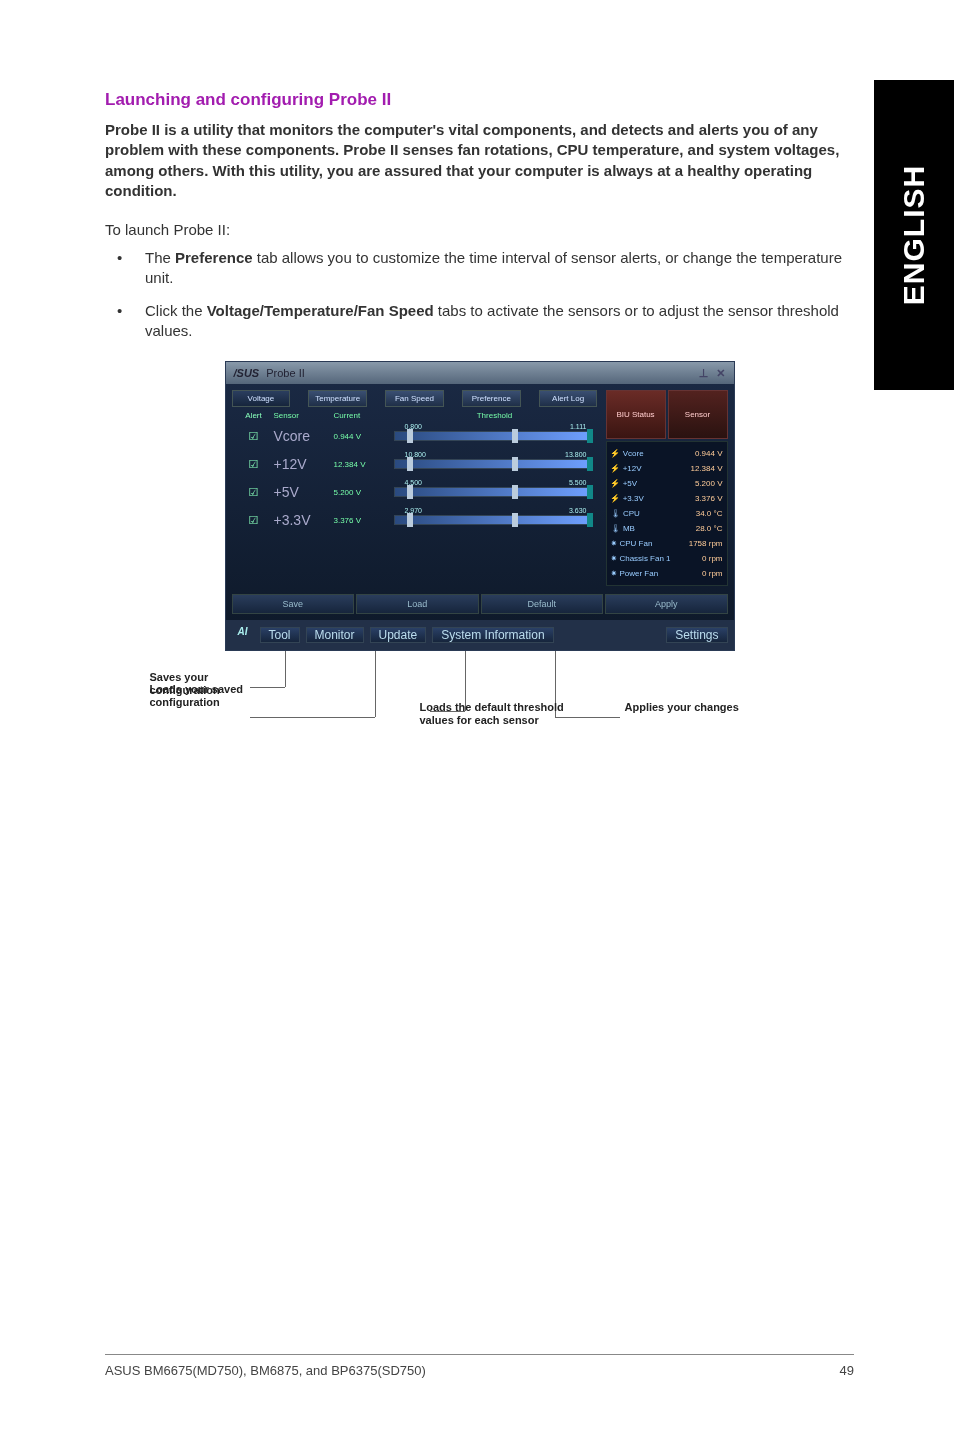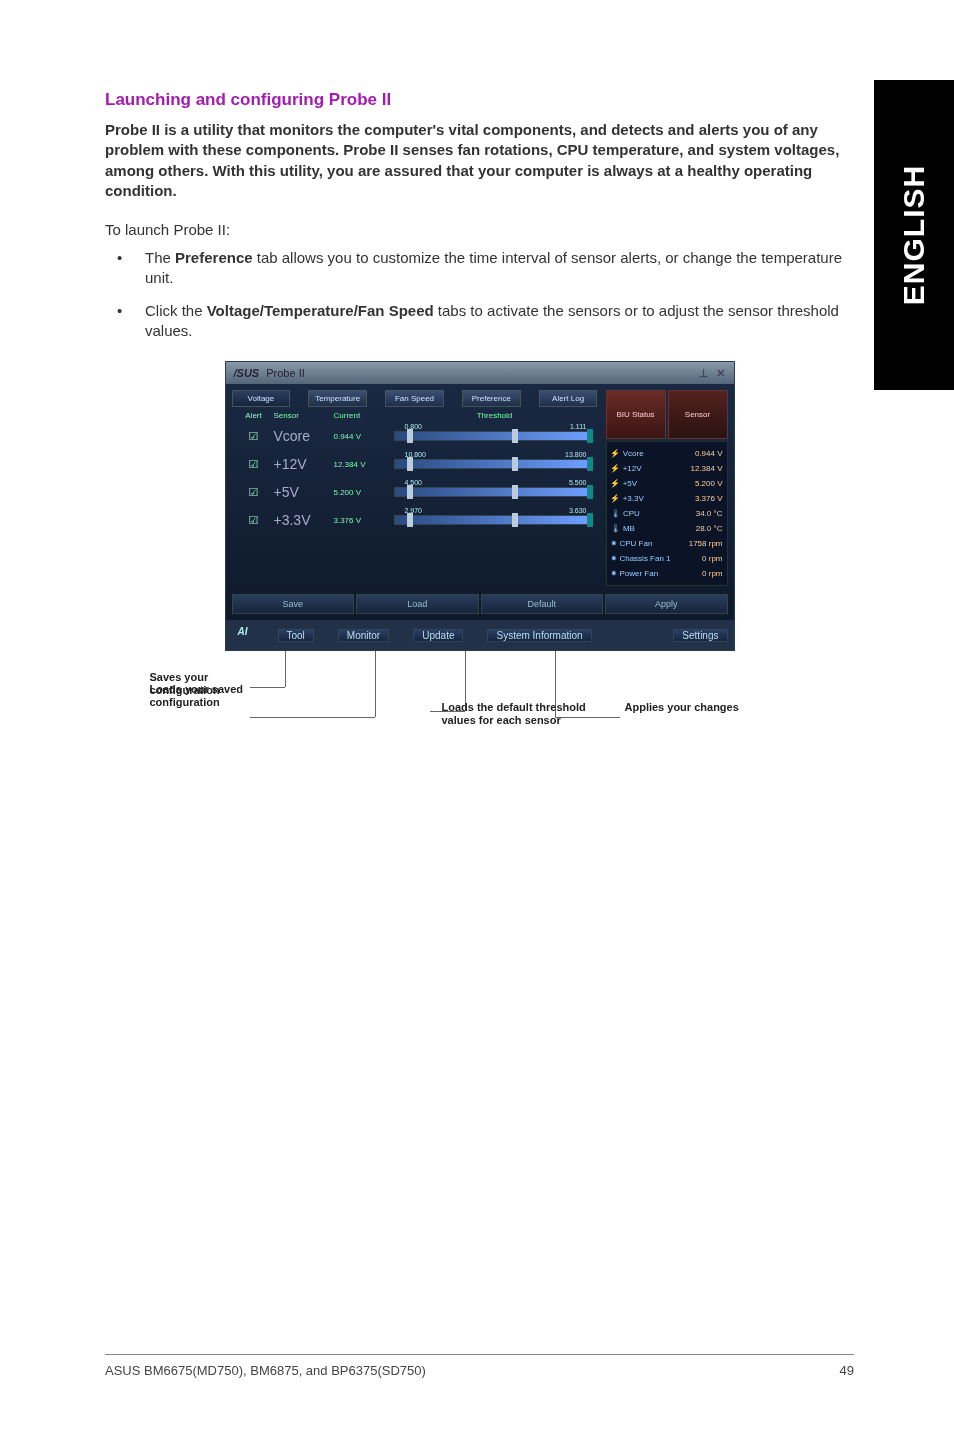--- a/index.html
+++ b/index.html
@@ -248,23 +248,22 @@
     height: 18px;
     color: #aee;
     font-style: italic;
     font-weight: bold;
     text-align: center;
   }
   .footer-bar .fbtn {
     background: linear-gradient(#2a4066, #16253c);
     border: 1px solid #345;
     padding: 0 8px;
-    font-size: 10px;
+    font-size: 12px;
     color: #bde;
-    margin-left: 18px;
   }
   .footer-bar .fbtn.settings {
     margin-left: auto;
   }
   .callouts {
     position: relative;
     height: 100px;
     font-size: 11px;
     font-weight: bold;
     color: #222;
@@ -465,21 +464,21 @@
 
     <div class="v-line" style="left:265px;top:290px;height:60px"></div>
     <div class="hr-line" style="left:230px;top:350px;width:35px"></div>
 
     <div class="v-line" style="left:355px;top:290px;height:66px"></div>
     <div class="hr-line" style="left:355px;top:356px;width:65px"></div>
 
     <div class="callouts">
       <div class="callout" style="left:-50px;top:20px;width:100px">Saves your configuration</div>
       <div class="callout" style="left:-50px;top:32px;width:120px">Loads your saved configuration</div>
-      <div class="callout" style="left:242px;top:50px;width:150px">Loads the default threshold values for each sensor</div>
+      <div class="callout" style="left:220px;top:50px;width:150px">Loads the default threshold values for each sensor</div>
       <div class="callout" style="left:425px;top:50px;width:160px">Applies your changes</div>
     </div>
   </div>
 </div>
 
 <div class="page-footer">
   <span>ASUS BM6675(MD750), BM6875, and BP6375(SD750)</span>
   <span>49</span>
 </div>
 

